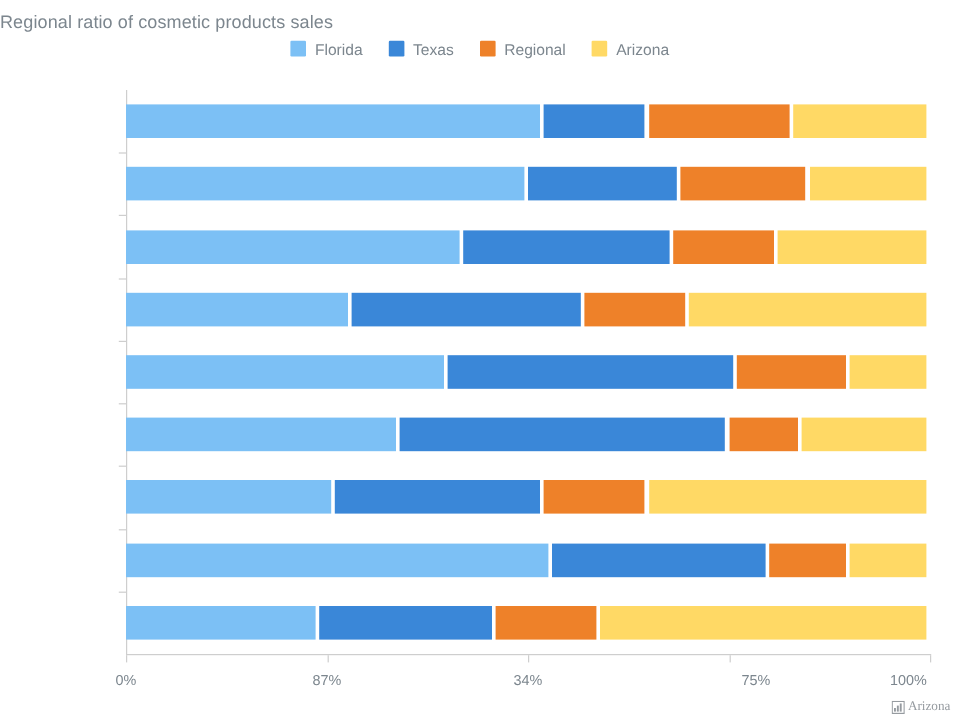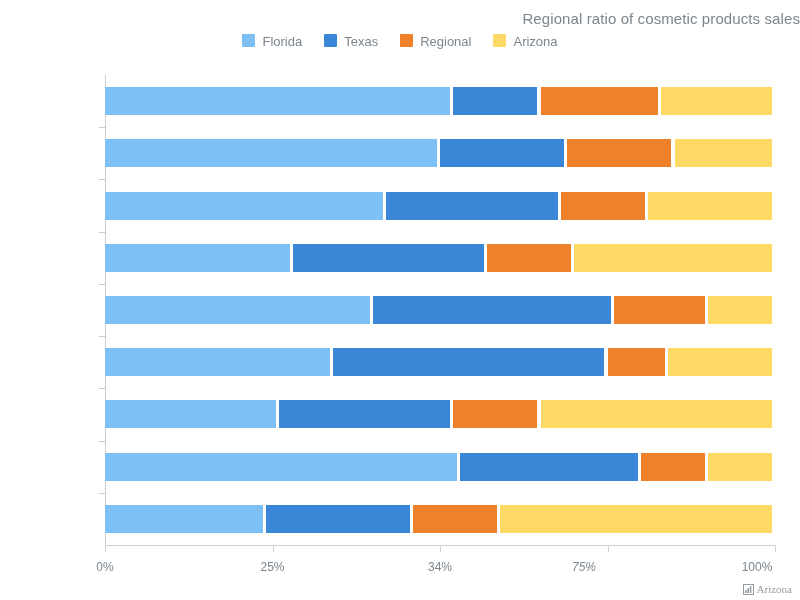--- a/index.html
+++ b/index.html
@@ -12,21 +12,21 @@
     position: relative;
   }
   #chart-root {
     width: 800px; height: 600px;
     position: relative;
   }
   
   #chart-title {
     position: absolute;
     top: 10px; left: 0; width: 800px;
-    text-align: right;
+    text-align: left;
     font-size: 15px;
     color: #7c868e;
     letter-spacing: 0.1px;
   }
   
   #legend {
     position: absolute;
     top: 34px; left: 0; width: 800px;
     display: flex;
     justify-content: center;
@@ -209,20 +209,20 @@
     <div class="y-tick" style="top: 179.444px;"></div>
     <div class="y-tick" style="top: 231.667px;"></div>
     <div class="y-tick" style="top: 283.889px;"></div>
     <div class="y-tick" style="top: 336.111px;"></div>
     <div class="y-tick" style="top: 388.333px;"></div>
     <div class="y-tick" style="top: 440.556px;"></div>
     <div class="y-tick" style="top: 492.778px;"></div>
     <div class="x-tick" style="left: 105px;"></div>
     <div class="x-label" style="left: 105px;">0%</div>
     <div class="x-tick" style="left: 272.5px;"></div>
-    <div class="x-label" style="left: 272.5px;">25%</div>
+    <div class="x-label" style="left: 272.5px;">87%</div>
     <div class="x-tick" style="left: 440px;"></div>
     <div class="x-label" style="left: 440px;">34%</div>
     <div class="x-tick" style="left: 607.5px;"></div>
-    <div class="x-label" style="left: 584px; font-style: italic;">75%</div>
+    <div class="x-label" style="left: 630px;">75%</div>
     <div class="x-tick" style="left: 775px;"></div>
     <div class="x-label" style="left: 757px;">100%</div>
   </div>
 
 </body></html>

